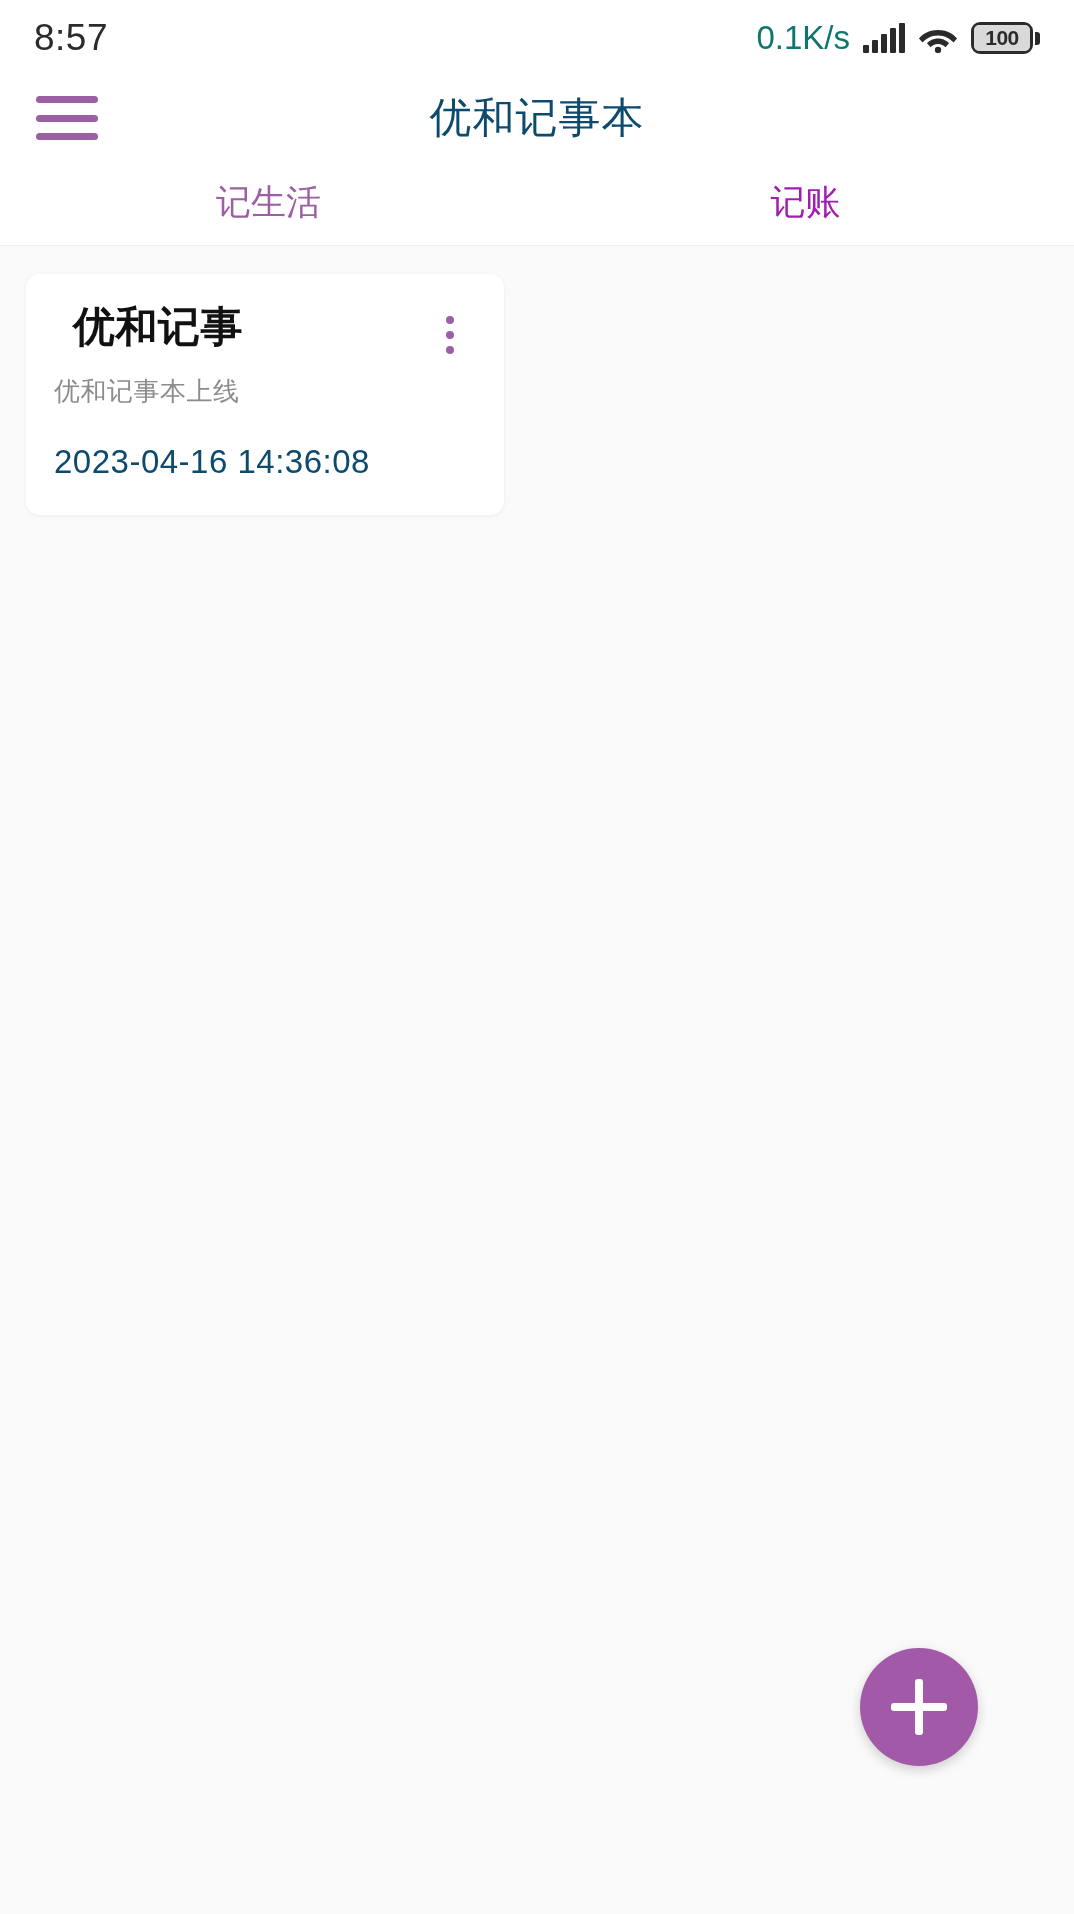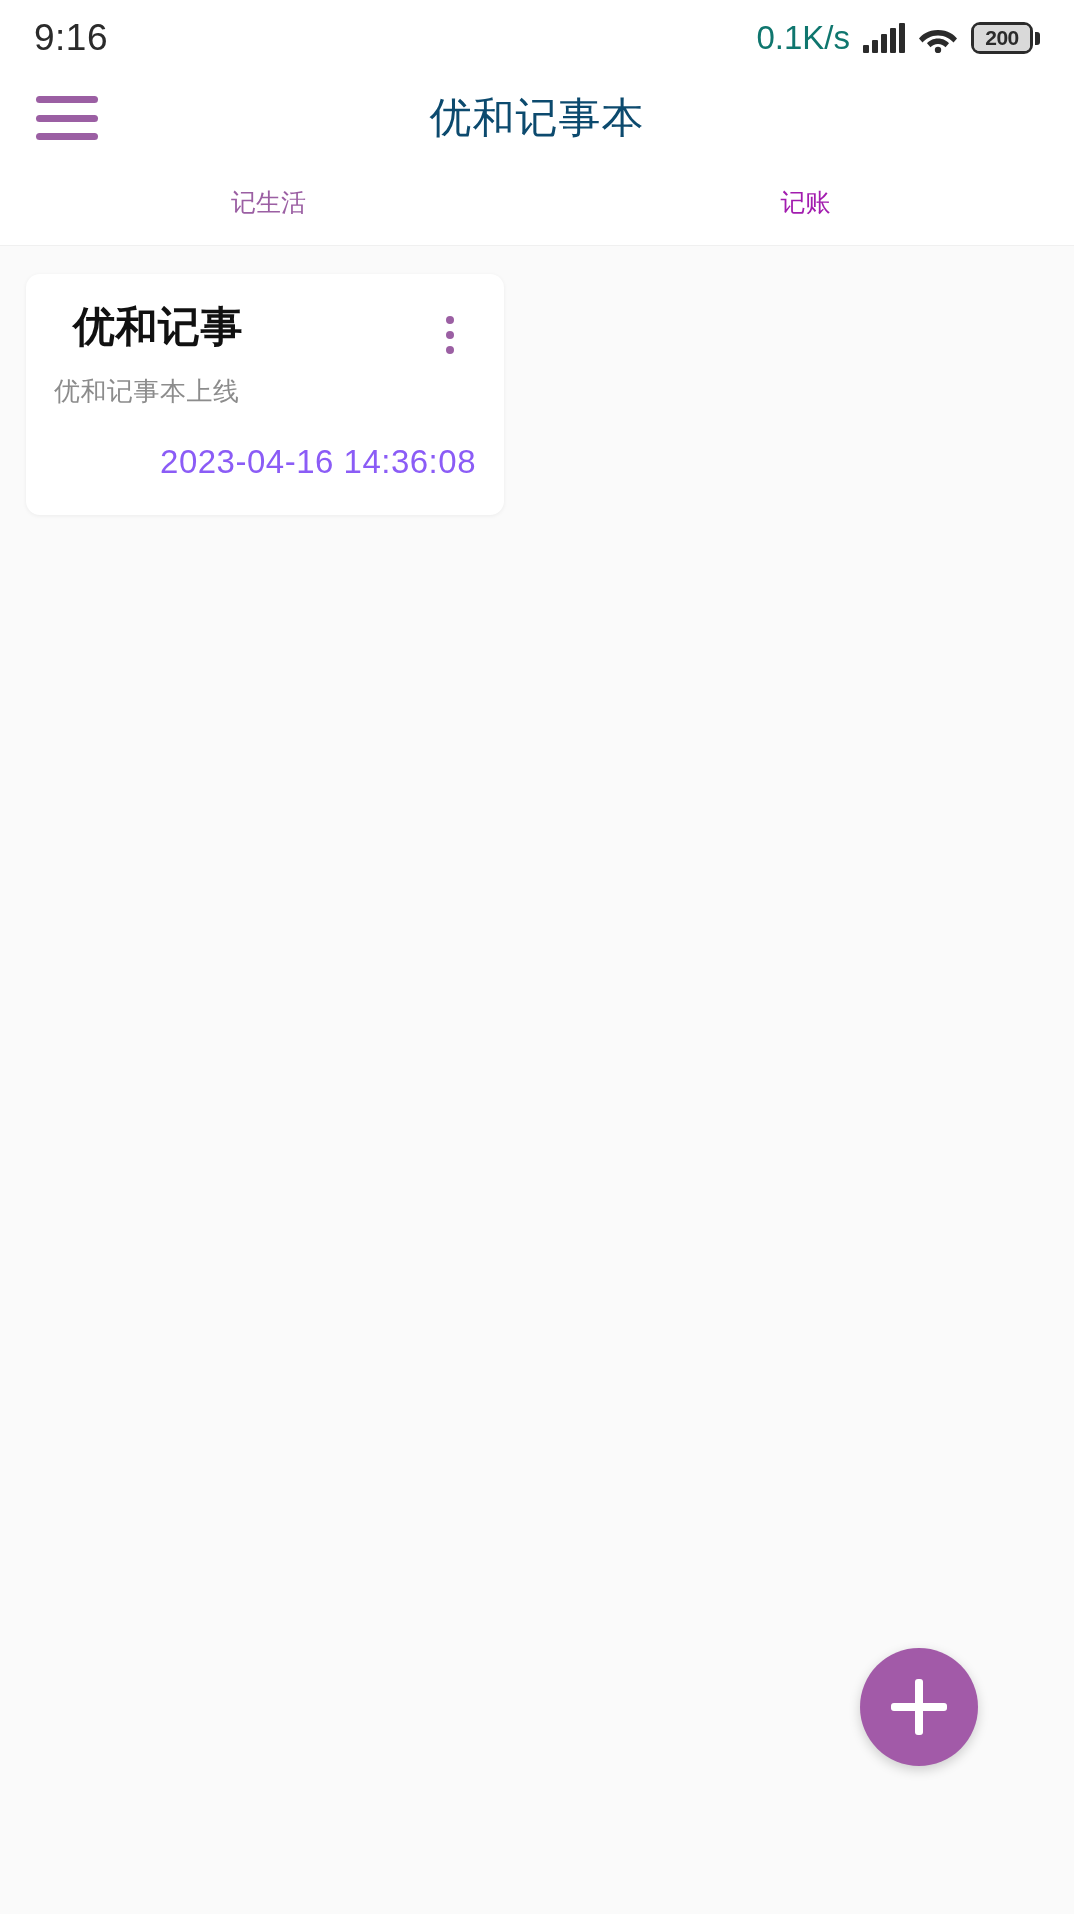--- a/index.html
+++ b/index.html
@@ -71,21 +71,21 @@
   }
 
   
   .tabbar {
     height:86px; background:#ffffff;
     display:flex; align-items:stretch;
     border-bottom:1px solid #f0f0f0;
   }
   .tab {
     flex:1; display:flex; align-items:center; justify-content:center;
-    font-size:25px; position:relative; cursor:pointer;
+    font-size:35px; position:relative; cursor:pointer;
   }
   .tab.active { color:#9b5fa3; }
   .tab.inactive { color:#a21caf; }
 
   
   .content {
     position:relative;
     height:calc(1914px - 76px - 84px - 86px);
     background:#fafafa;
     padding:28px 26px 0 26px;
@@ -116,21 +116,21 @@
   .kebab i {
     display:block; width:8px; height:8px; border-radius:50%;
     background:#9b5fa3;
   }
   .note-sub {
     margin-top:16px;
     font-size:26px; color:#8c8c8c; letter-spacing:0.5px;
   }
   .note-time {
     margin-top:34px;
-    font-size:33px; color:#8b5cf6; letter-spacing:0.5px;text-align:right;
+    font-size:33px; color:#0c4a6e; letter-spacing:0.5px;
   }
 
   
   .fab {
     position:absolute;
     right:96px; bottom:148px;
     width:118px; height:118px;
     border-radius:50%;
     background:#a25aa8;
     box-shadow:0 4px 12px rgba(0,0,0,0.18);
@@ -143,41 +143,41 @@
   }
   .fab-plus:before { left:0; top:24px; width:56px; height:8px; }
   .fab-plus:after  { top:0; left:24px; width:8px; height:56px; }
 </style>
 </head>
 <body>
 
 <div id="app">
 
   <div class="statusbar">
-    <div class="sb-time">9:16</div>
+    <div class="sb-time">8:57</div>
     <div class="sb-right">
       <span class="sb-speed">0.1K/s</span>
       <span class="signal">
         <i></i>
           <i></i>
           <i></i>
           <i></i>
           <i></i>
       </span>
       <span class="wifi">
         <svg width="40" height="30" viewBox="0 0 40 30">
           <path d="M20 7 C10 7 3.5 12 1 15.5 L4.5 19.5 C7.5 16 13 12.5 20 12.5 C27 12.5 32.5 16 35.5 19.5 L39 15.5 C36.5 12 30 7 20 7 Z" fill="#2b2b2b"></path>
           <path d="M20 15.5 C15 15.5 11.2 17.8 9 20.3 L12.5 24.3 C14.2 22.4 16.8 21 20 21 C23.2 21 25.8 22.4 27.5 24.3 L31 20.3 C28.8 17.8 25 15.5 20 15.5 Z" fill="#2b2b2b"></path>
           <circle cx="20" cy="27" r="3.2" fill="#2b2b2b"></circle>
         </svg>
       </span>
       <span class="battery">
         <span class="batt-body">
           <span class="batt-fill">
-            <span class="batt-num">200</span>
+            <span class="batt-num">100</span>
           </span>
         </span>
         <span class="batt-tip"></span>
       </span>
     </div>
   </div>
 
   <div class="appbar">
     <div class="hamburger">
       <span></span>

